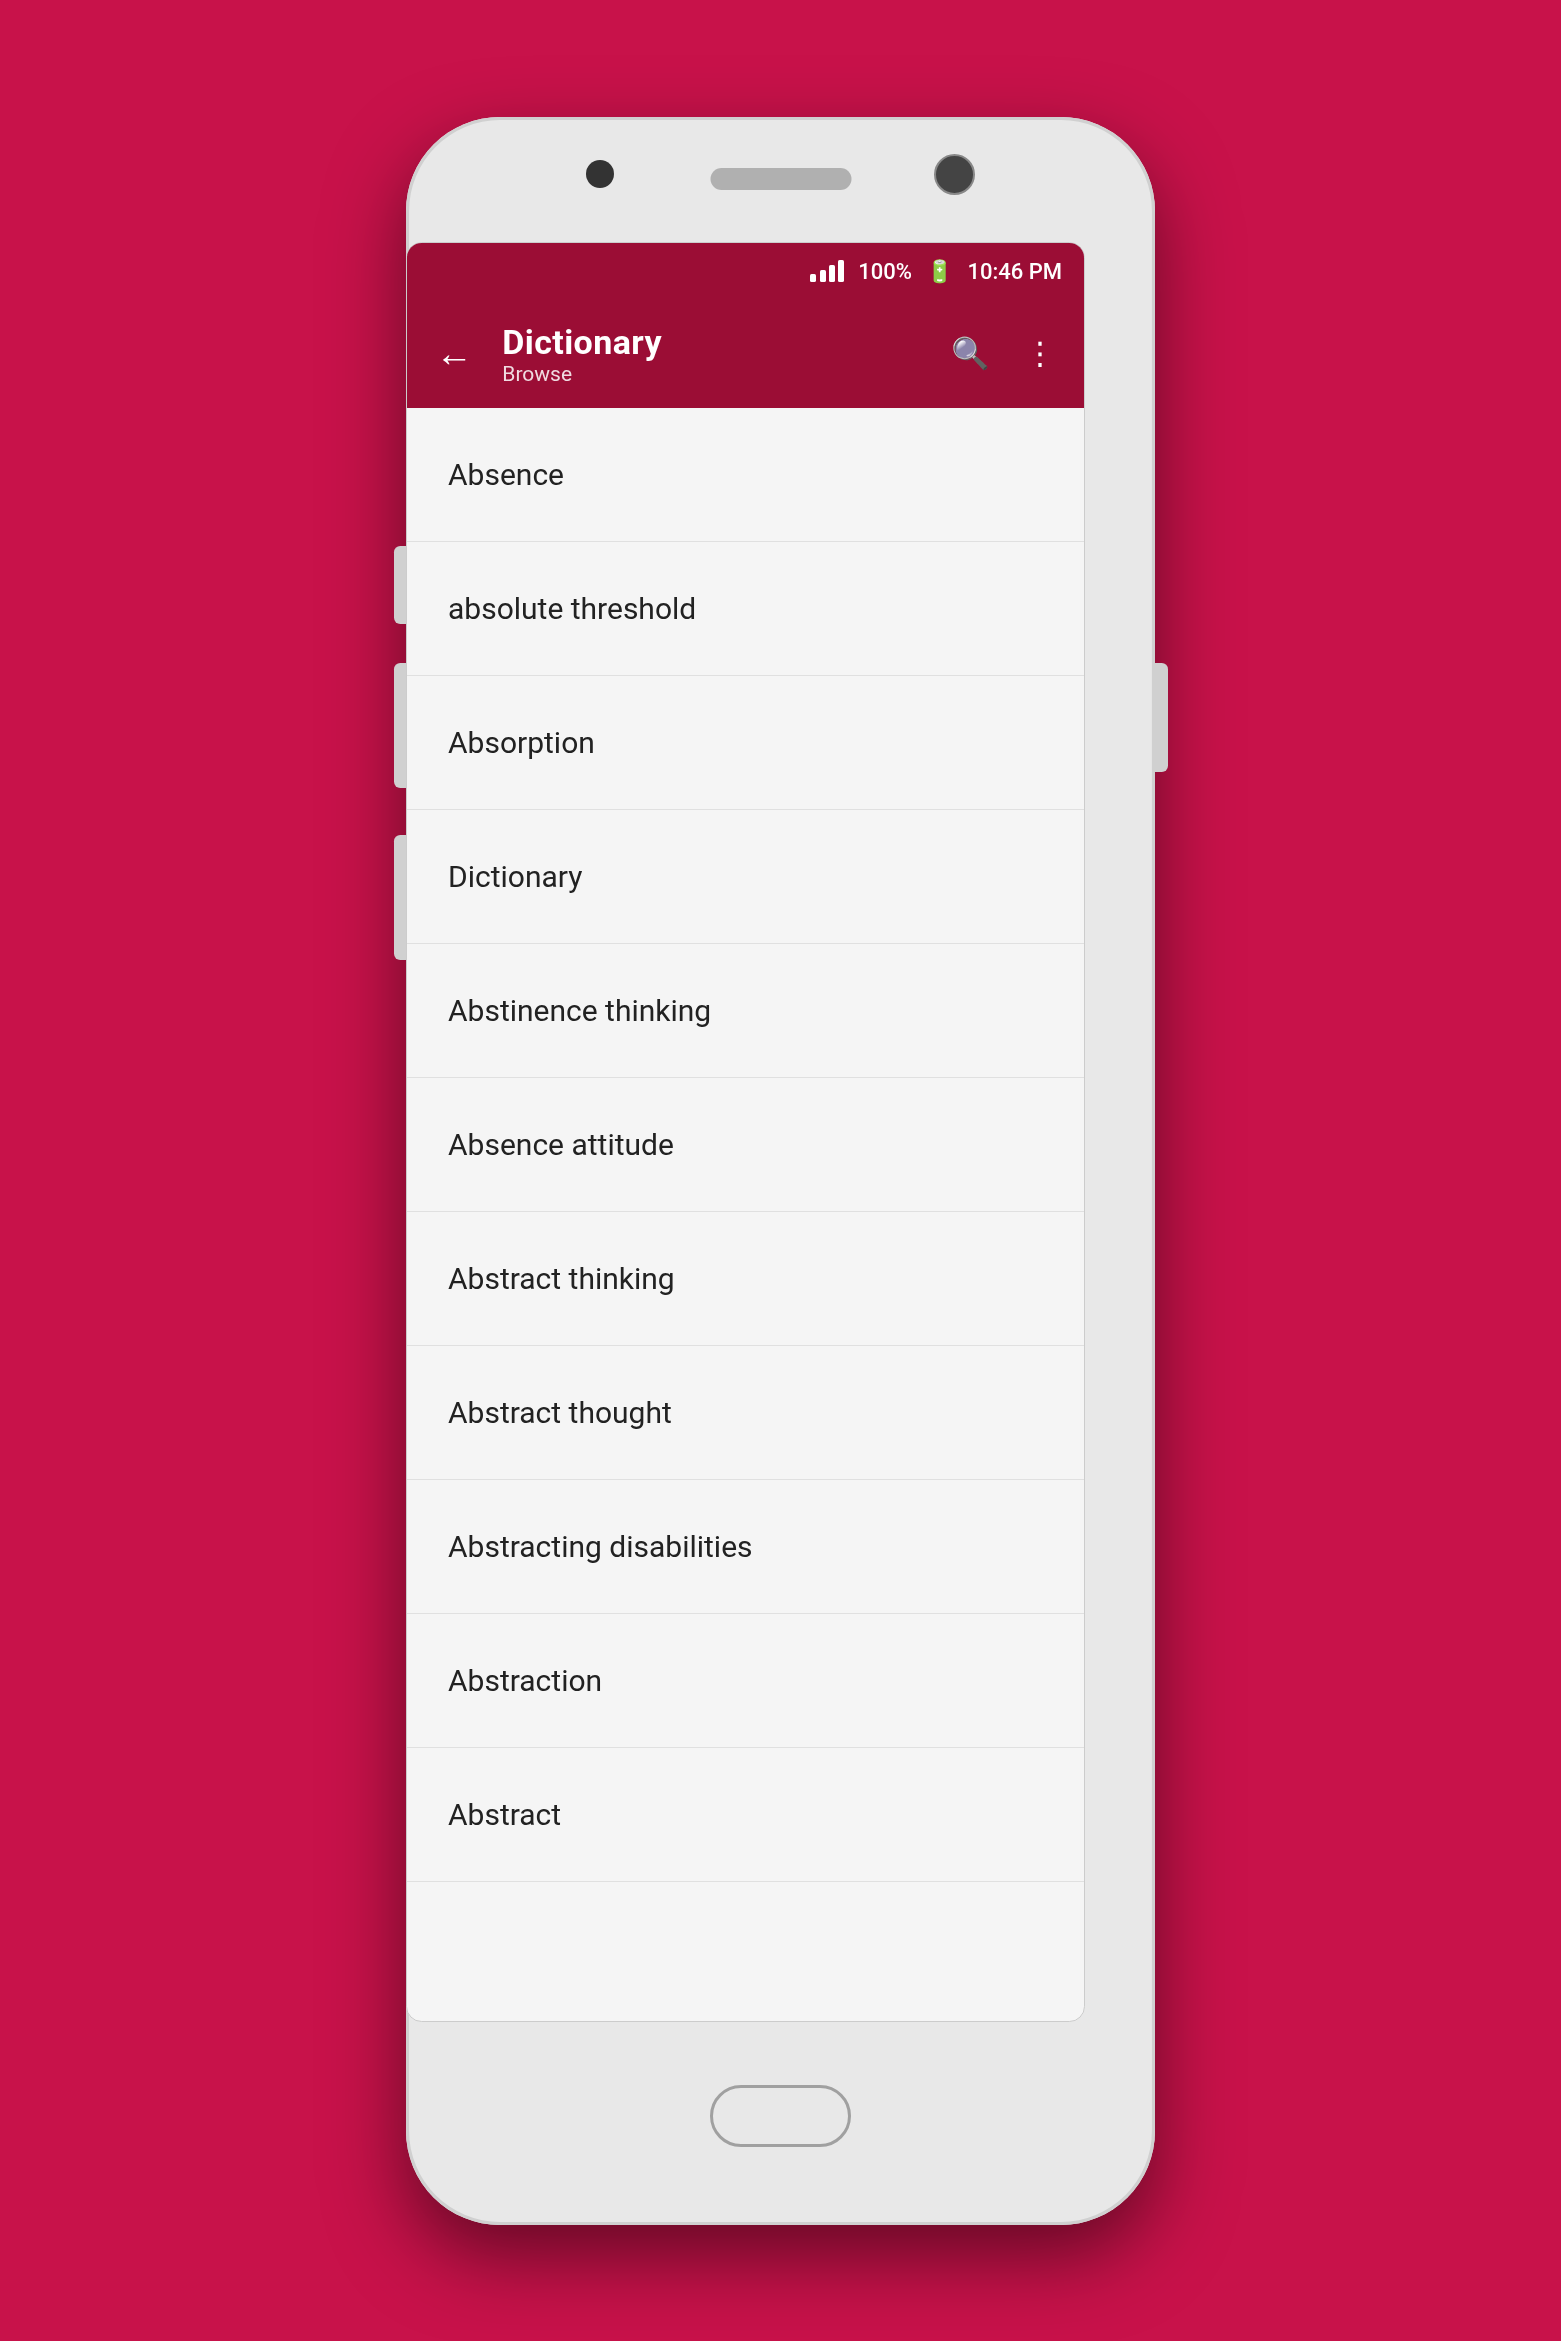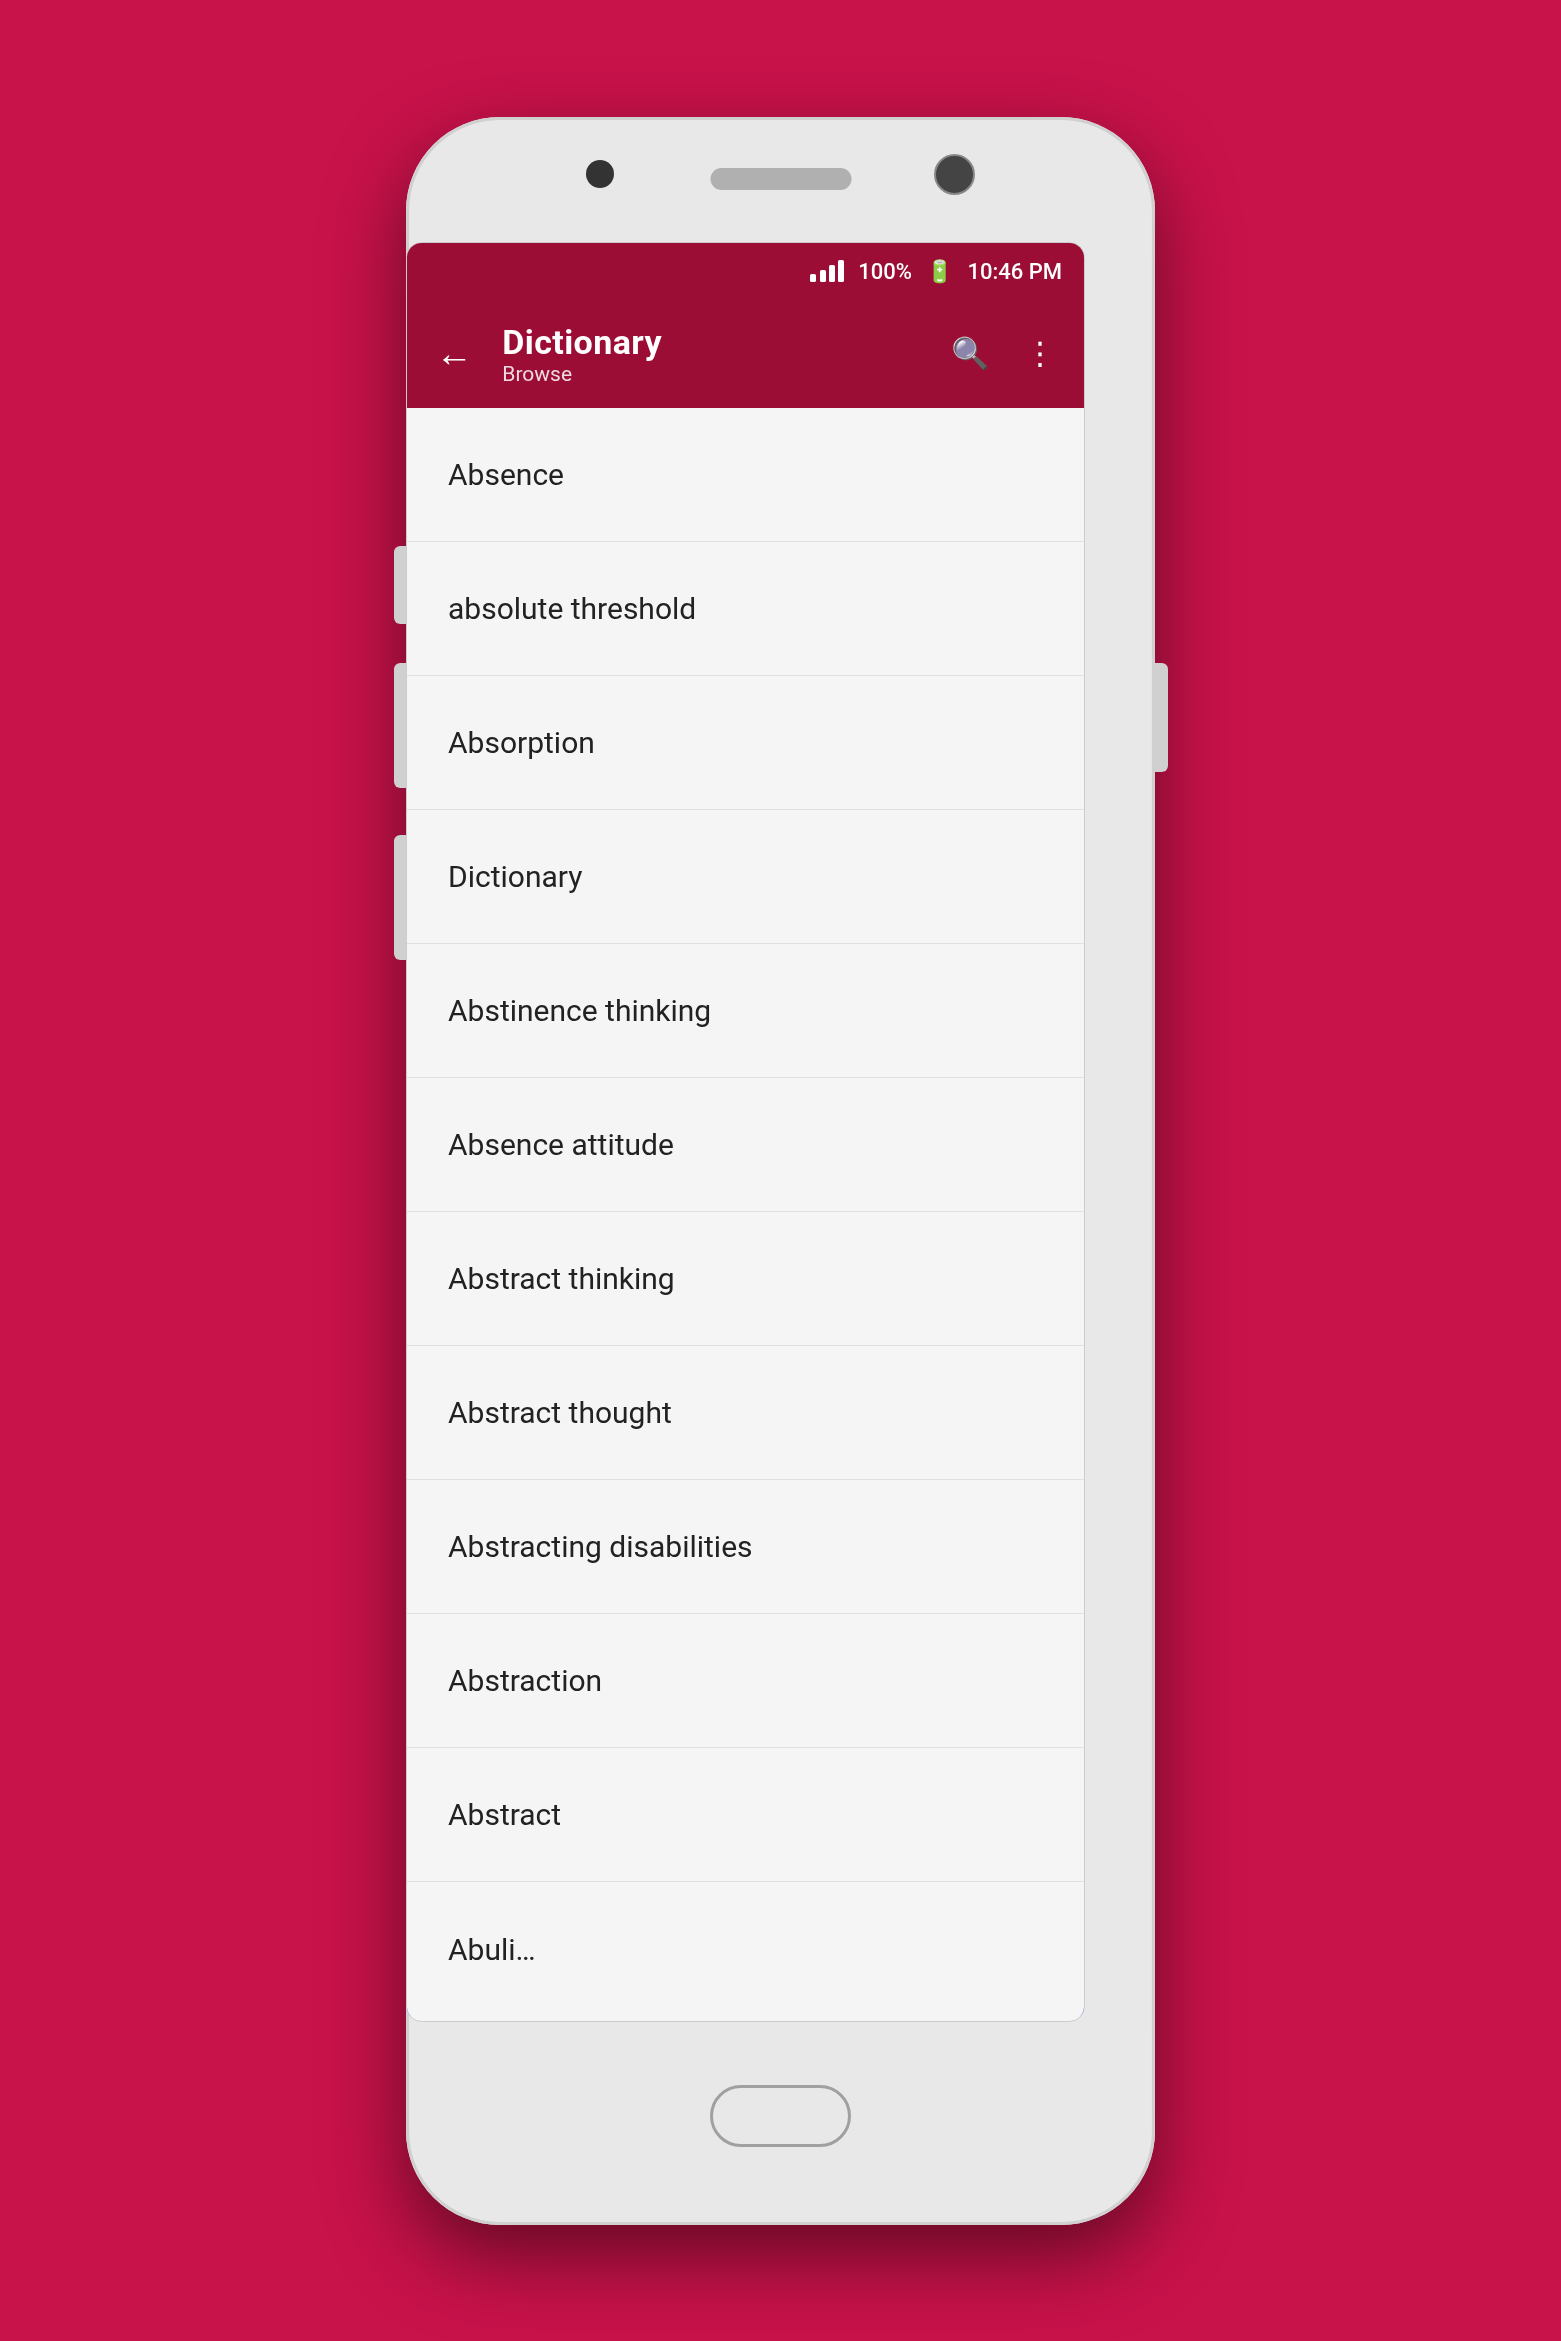--- a/index.html
+++ b/index.html
@@ -358,23 +358,20 @@
       </div>
       <div class="list-item">
         <span class="list-item-text">Abstracting disabilities</span>
       </div>
       <div class="list-item">
         <span class="list-item-text">Abstraction</span>
       </div>
       <div class="list-item">
         <span class="list-item-text">Abstract</span>
       </div>
-      <div class="list-item" style="border-bottom:none;">
-        <span class="list-item-text">Abuli…</span>
-      </div>
     </div>
 
   </div>
 
   <div class="phone-bottom">
     <div class="home-button"></div>
   </div>
 
 </div>
 

